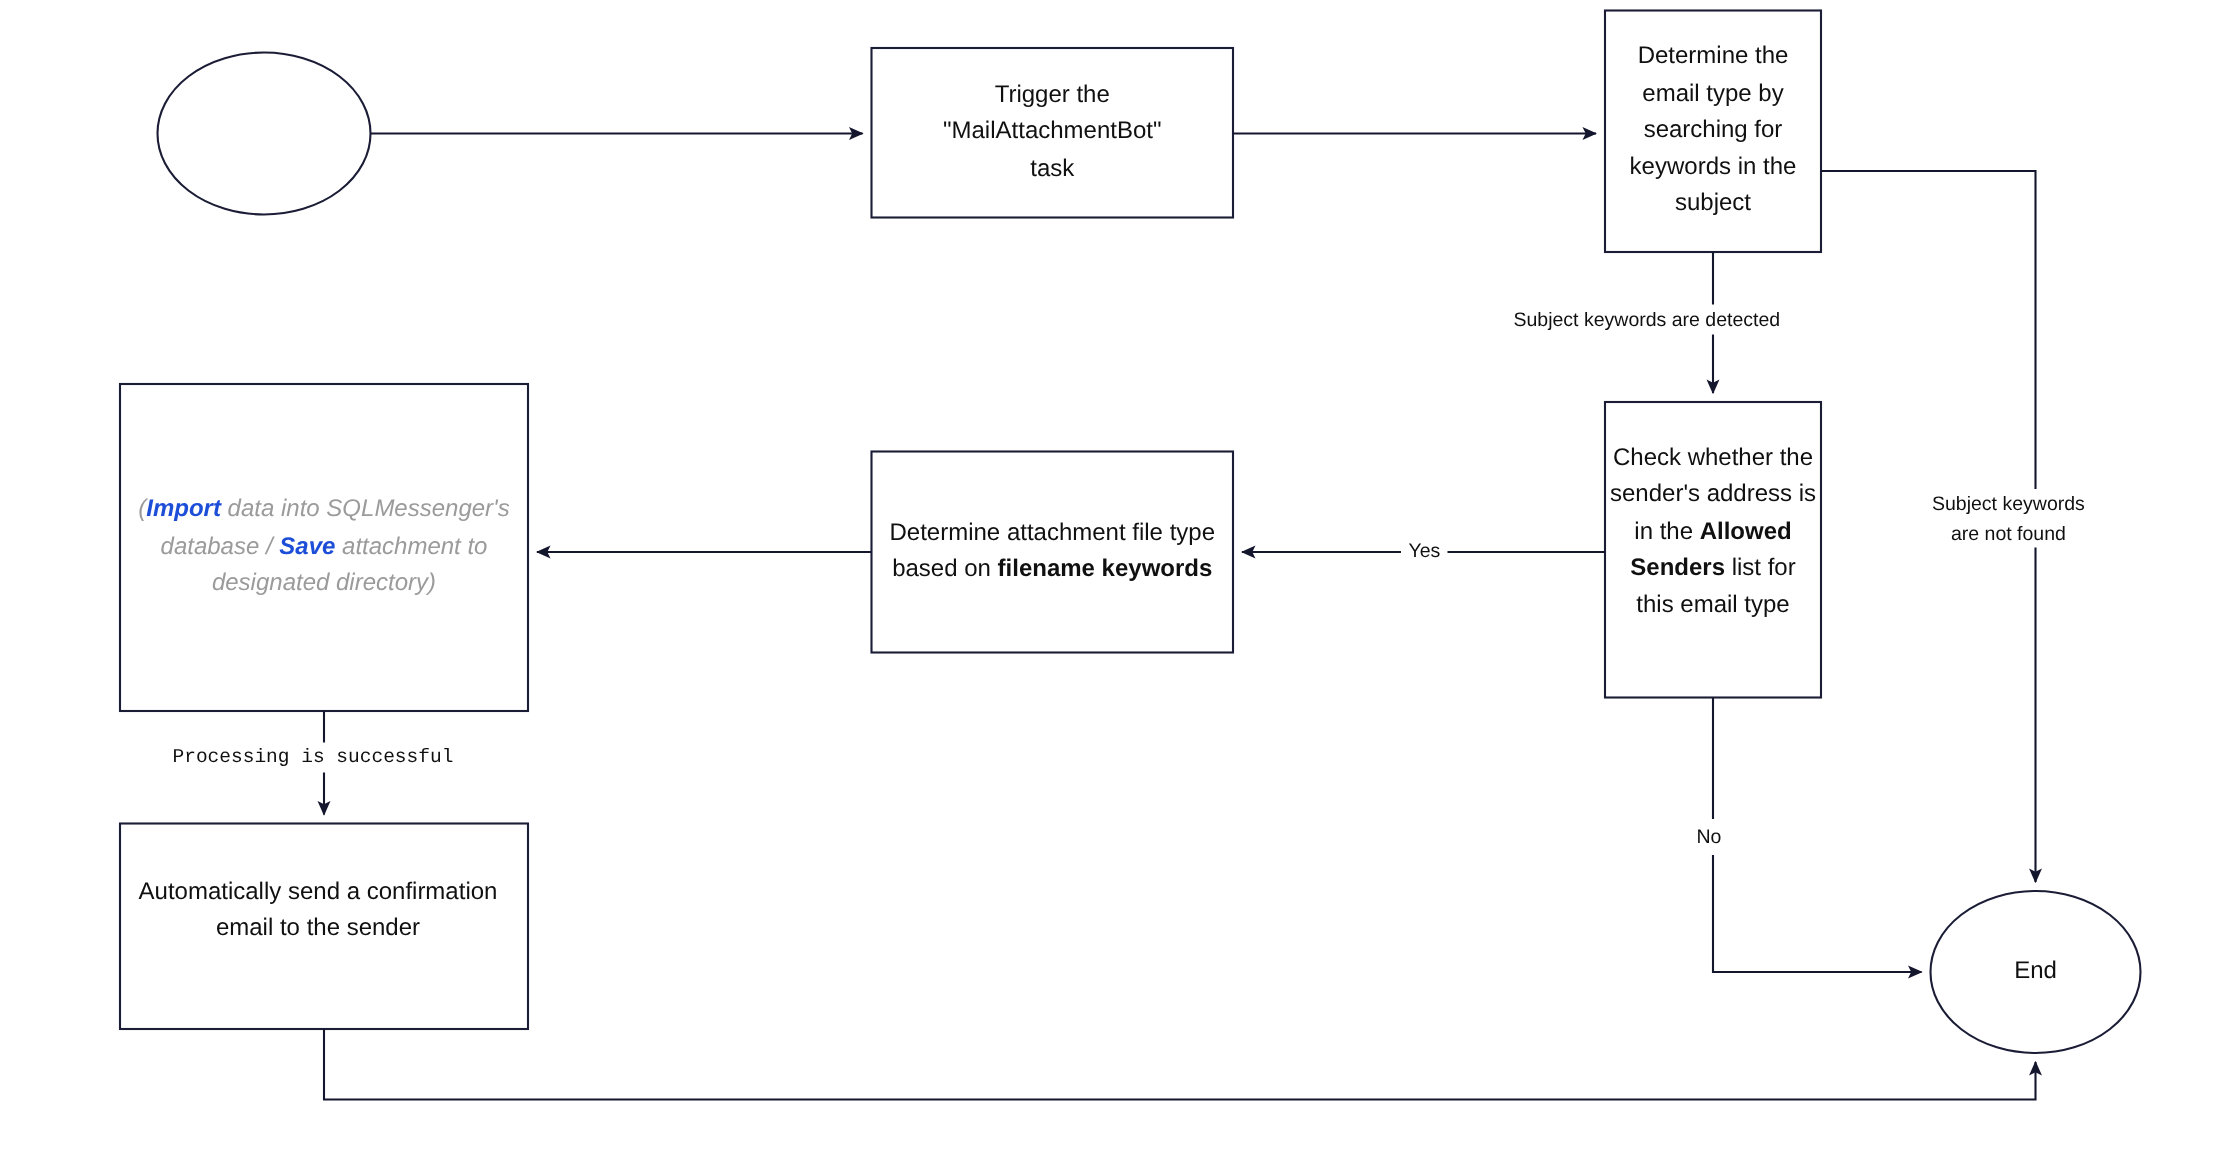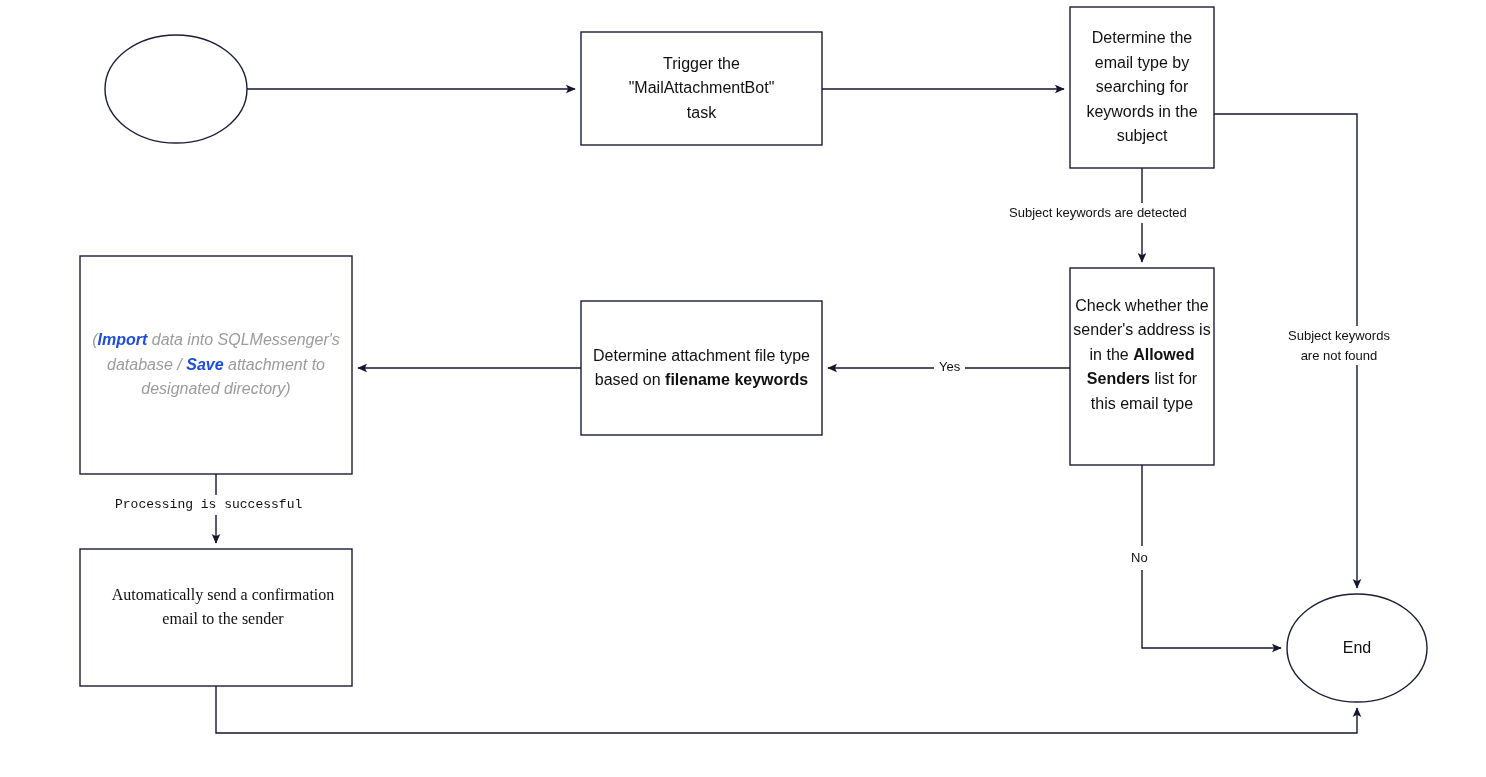--- a/index.html
+++ b/index.html
@@ -139,21 +139,21 @@
       <span>Determine attachment file type based on </span><span class="bold">filename keywords</span>
     </div>
   </div>
 
   <div class="node-text" style="left:84px; top:256px; width:264px; height:218px;">
     <div>
       <div class="sub"><span>(</span><b>Import</b><span> data into SQLMessenger's database / </span><b>Save</b><span> attachment to designated directory)</span></div>
     </div>
   </div>
 
-  <div class="node-text" style="left:95px; top:549px; width:256px; height:116px;font-family:Liberation Serif, serif;">
+  <div class="node-text" style="left:84px; top:549px; width:256px; height:116px;">
     <div>Automatically send a confirmation email to the sender</div>
   </div>
 
   <div class="node-text" style="left:1307px; top:628px; width:100px; height:40px;">
     <div>End</div>
   </div>
 
   <div class="edge-label" style="left:1005px; top:203px; padding:0 4px;">
     <span>Subject keywords are detected</span>
   </div>

